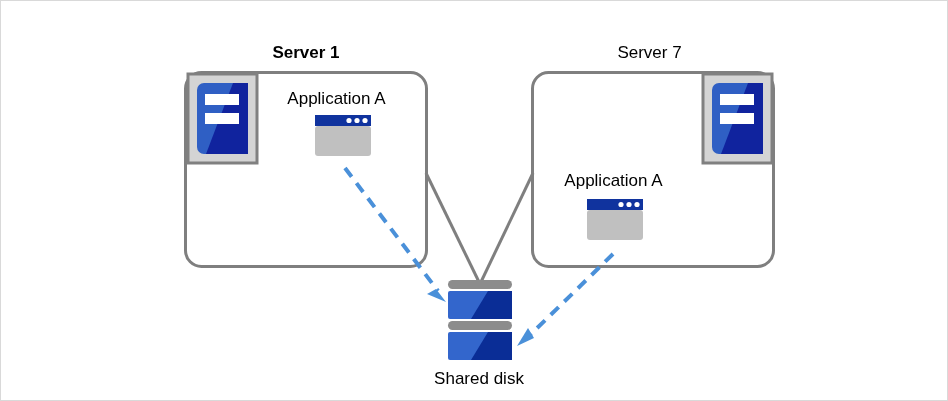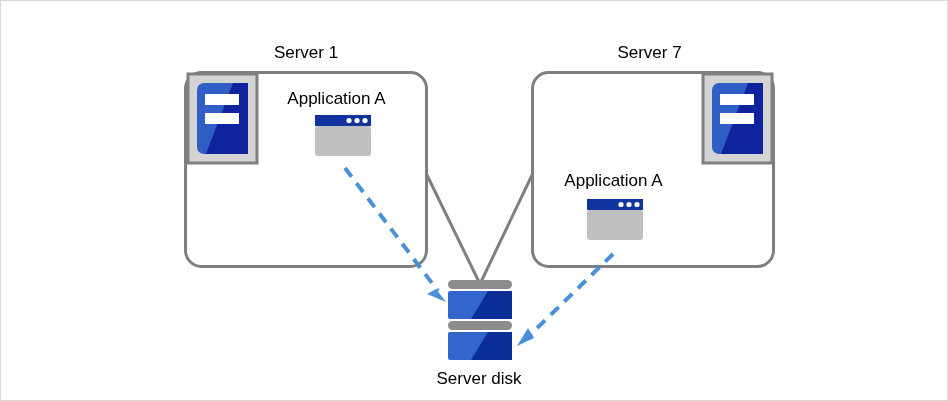--- a/index.html
+++ b/index.html
@@ -27,21 +27,21 @@
     height: 401px;
   }
   .lbl {
     position: absolute;
     color: #000000;
     font-size: 17px;
     line-height: 20px;
     white-space: nowrap;
     font-family: "Liberation Sans", sans-serif;
   }
-  #server1-title { left: 185px; top: 42px; width: 240px; text-align: center; }
+  #server1-title { left: 185px; top: 42px; width: 240px; text-align: center; font-weight: bold; }
   #server2-title { left: 525px; top: 42px; width: 247px; text-align: center; }
   #app1-label    { left: 258px; top: 88px; width: 155px; text-align: center; }
   #app2-label    { left: 535px; top: 170px; width: 155px; text-align: center; }
   #disk-label    { left: 398px; top: 368px; width: 160px; text-align: center; }
 </style>
 </head>
 <body>
 
 <div id="canvas">
 
@@ -112,15 +112,15 @@
   </svg>
 
   <div class="lbl" id="server1-title">Server 1</div>
 
   <div class="lbl" id="server2-title">Server 7</div>
 
   <div class="lbl" id="app1-label">Application A</div>
 
   <div class="lbl" id="app2-label">Application A</div>
 
-  <div class="lbl" id="disk-label">Server disk</div>
+  <div class="lbl" id="disk-label">Shared disk</div>
 
 </div>
 
 </body></html>

